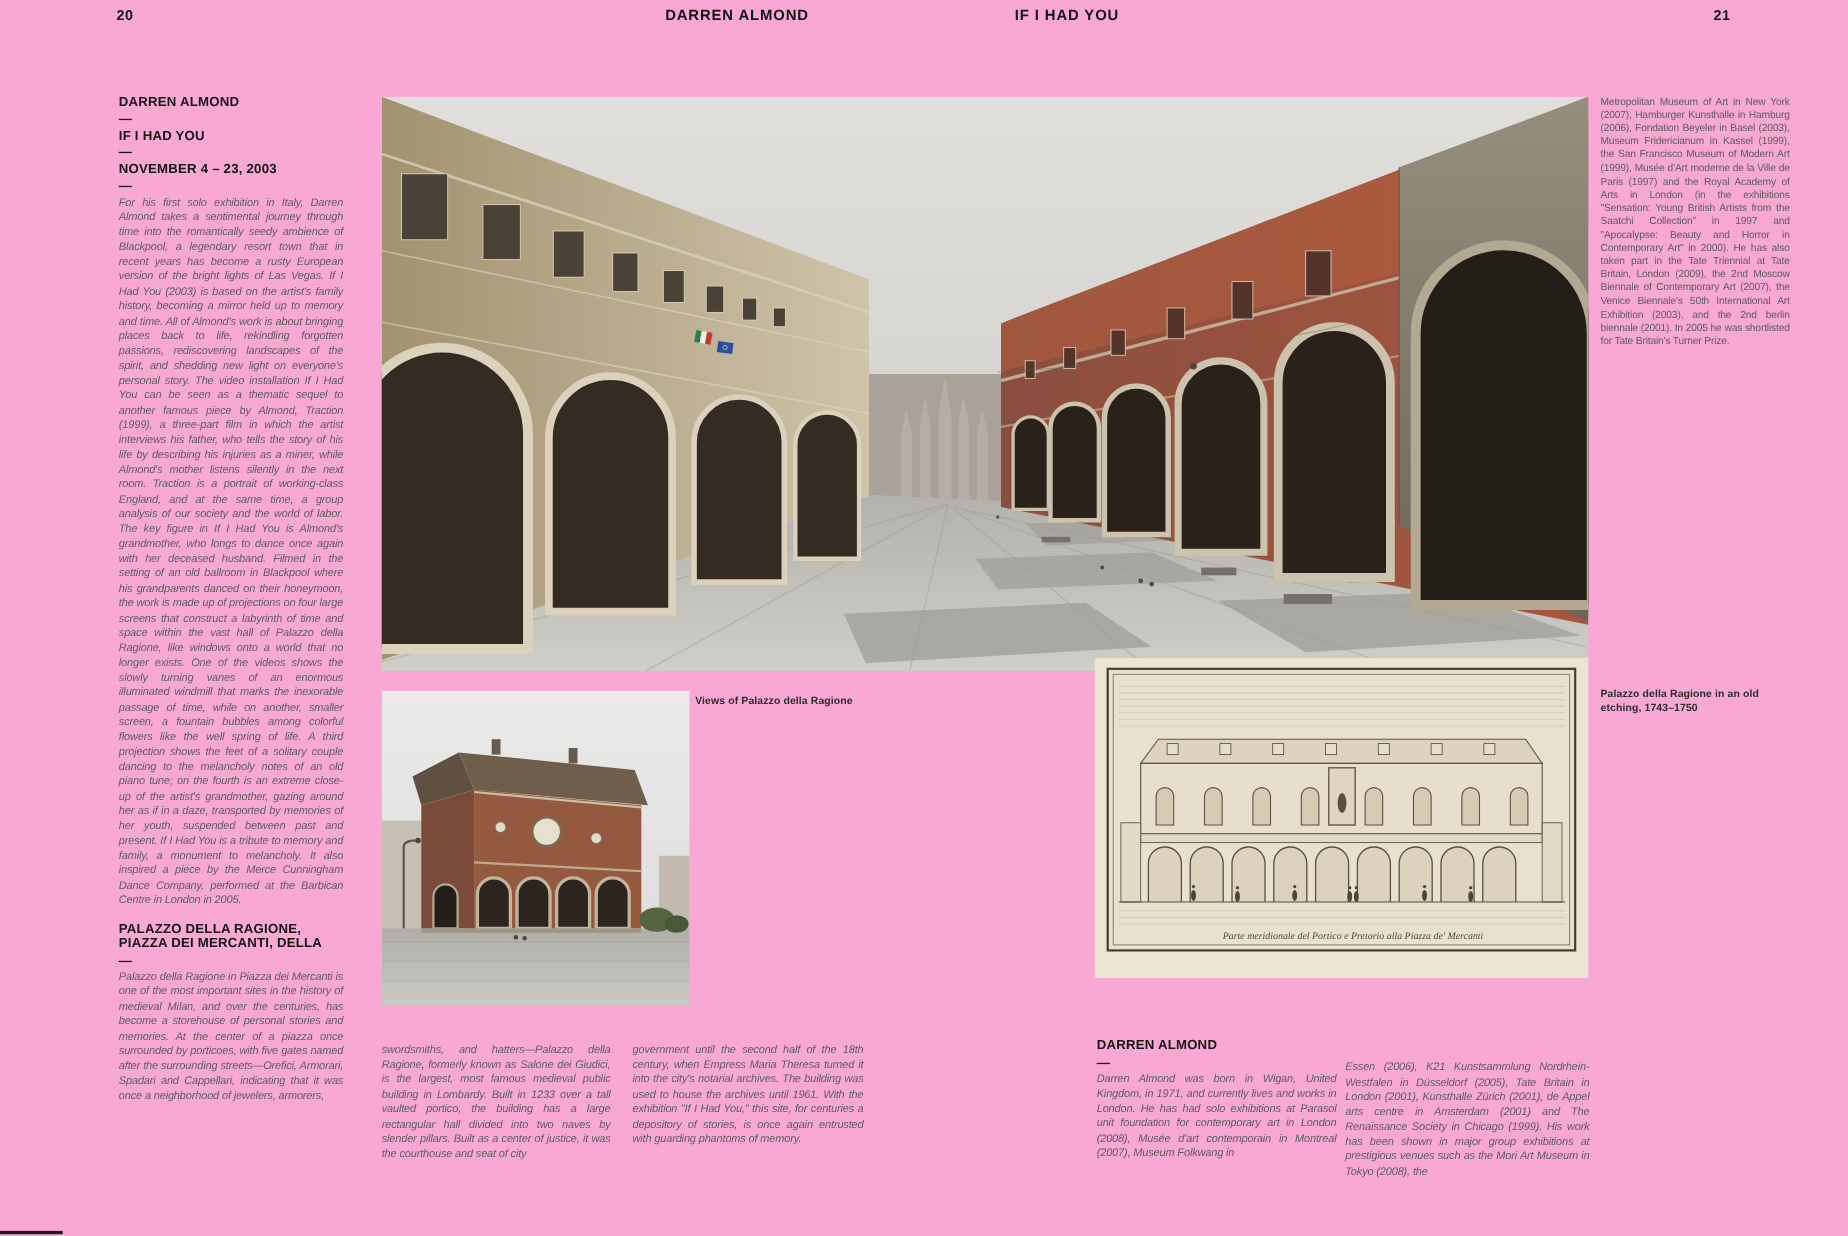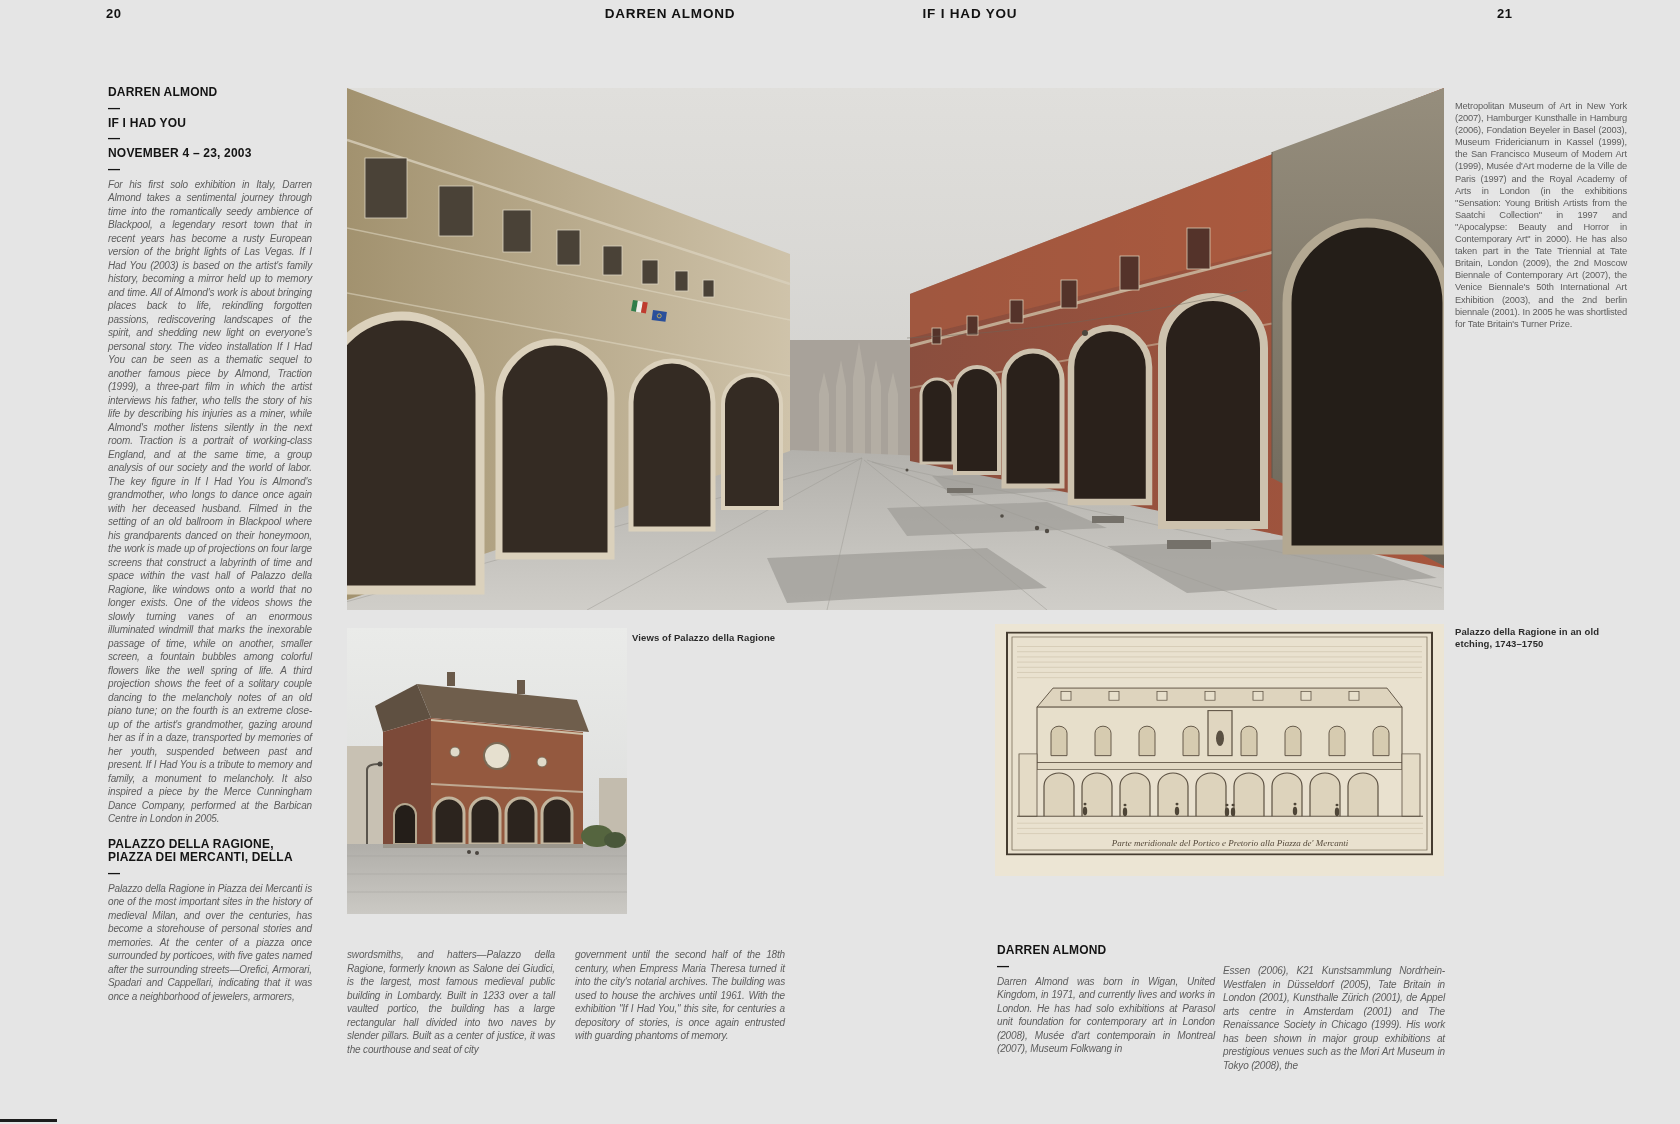--- a/index.html
+++ b/index.html
@@ -1,55 +1,55 @@
 <!DOCTYPE html>
 <html><head>
 <meta charset="utf-8">
 <title>Darren Almond — If I Had You</title>
 <style>
   html,body{margin:0;padding:0;}
   body{width:1680px;height:1124px;background:#ffffff;font-family:"Liberation Sans",sans-serif;}
-  .page{position:relative;width:1680px;height:1124px;background:#e5e5e5;overflow:hidden;}
+  .page{position:relative;width:1680px;height:1124px;background:#f9a8d4;overflow:hidden;}
   .abs{position:absolute;}
   .folio{font-weight:bold;font-size:13px;color:#111;letter-spacing:.4px;}
   .runhead{font-weight:bold;font-size:13.5px;color:#111;letter-spacing:.8px;text-align:center;white-space:nowrap;}
   .h1{font-size:12px;font-weight:bold;color:#141414;letter-spacing:.2px;line-height:13.5px;}
   .dash{font-weight:bold;color:#141414;font-size:12px;line-height:10px;margin:3px 0 4px;}
   .body{font-size:10px;line-height:13.5px;color:#5d5d5d;text-align:justify;letter-spacing:-.15px;font-style:italic;}
   .body p{margin:0;}
   .cap{font-size:9.5px;font-weight:bold;color:#2b2b2b;line-height:11.5px;letter-spacing:.1px;}
   .body-sm{font-size:9.3px;line-height:12.1px;color:#5d5d5d;text-align:justify;letter-spacing:-.15px;}
   .colL{left:108px;top:86px;width:204px;}
   .gap1{height:12px;}
   figure{margin:0;padding:0;}
   figure svg{width:100%;height:100%;display:block;}
   .fig-main{left:347px;top:88px;width:1097px;height:522px;}
   .fig-small{left:347px;top:628px;width:280px;height:286px;}
-  .fig-etch{left:995px;top:624px;width:449px;height:252px;}
+  .fig-etch{left:995px;top:598px;width:449px;height:291px;}
   .cap-views{left:632px;top:632px;}
   .cap-etch{left:1455px;top:586px;width:175px;margin-top:40px;}
-  .rcol{left:1455px;top:86px;width:172px;margin-top:14px;}
+  .rcol{left:1455px;top:86px;width:172px;}
   .bcol2{left:347px;top:948px;width:208px;}
   .bcol3{left:575px;top:948px;width:210px;}
   .biocol1{left:997px;top:944px;width:218px;}
   .biocol2{left:1223px;top:948px;width:222px;margin-top:16px;}
   .plate{left:14px;top:1068px;}
   .plate div{font-size:9.5px;font-weight:bold;color:#2b2b2b;line-height:10.6px;}
   .plate .indent{padding-left:14px;}
   .edge{left:0;top:1119px;width:57px;height:3px;background:#1c1c1c;}
 </style>
 </head>
 <body>
 
 <div class="page">
 
   <div class="abs folio" style="left:106px;top:6px;">20</div>
   <div class="abs runhead" style="left:560px;top:6px;width:220px;">DARREN ALMOND</div>
   <div class="abs runhead" style="left:880px;top:6px;width:180px;">IF I HAD YOU</div>
-  <div class="abs folio" style="left:1497px;top:6px;width:76px;">21</div>
+  <div class="abs folio" style="left:1497px;top:6px;width:76px;text-align:right;">21</div>
 
   <div class="abs colL">
     <div class="h1">DARREN ALMOND</div>
     <div class="dash">—</div>
     <div class="h1">IF I HAD YOU</div>
     <div class="dash">—</div>
     <div class="h1">NOVEMBER 4 – 23, 2003</div>
     <div class="dash">—</div>
     <div class="body">
         <p>For his first solo exhibition in Italy, Darren Almond takes a sentimental journey through time into the romantically seedy ambience of Blackpool, a legendary resort town that in recent years has become a rusty European version of the bright lights of Las Vegas. If I Had You (2003) is based on the artist's family history, becoming a mirror held up to memory and time. All of Almond's work is about bringing places back to life, rekindling forgotten passions, rediscovering landscapes of the spirit, and shedding new light on everyone's personal story. The video installation If I Had You can be seen as a thematic sequel to another famous piece by Almond, Traction (1999), a three-part film in which the artist interviews his father, who tells the story of his life by describing his injuries as a miner, while Almond's mother listens silently in the next room. Traction is a portrait of working-class England, and at the same time, a group analysis of our society and the world of labor. The key figure in If I Had You is Almond's grandmother, who longs to dance once again with her deceased husband. Filmed in the setting of an old ballroom in Blackpool where his grandparents danced on their honeymoon, the work is made up of projections on four large screens that construct a labyrinth of time and space within the vast hall of Palazzo della Ragione, like windows onto a world that no longer exists. One of the videos shows the slowly turning vanes of an enormous illuminated windmill that marks the inexorable passage of time, while on another, smaller screen, a fountain bubbles among colorful flowers like the well spring of life. A third projection shows the feet of a solitary couple dancing to the melancholy notes of an old piano tune; on the fourth is an extreme close-up of the artist's grandmother, gazing around her as if in a daze, transported by memories of her youth, suspended between past and present. If I Had You is a tribute to memory and family, a monument to melancholy. It also inspired a piece by the Merce Cunningham Dance Company, performed at the Barbican Centre in London in 2005.</p>

